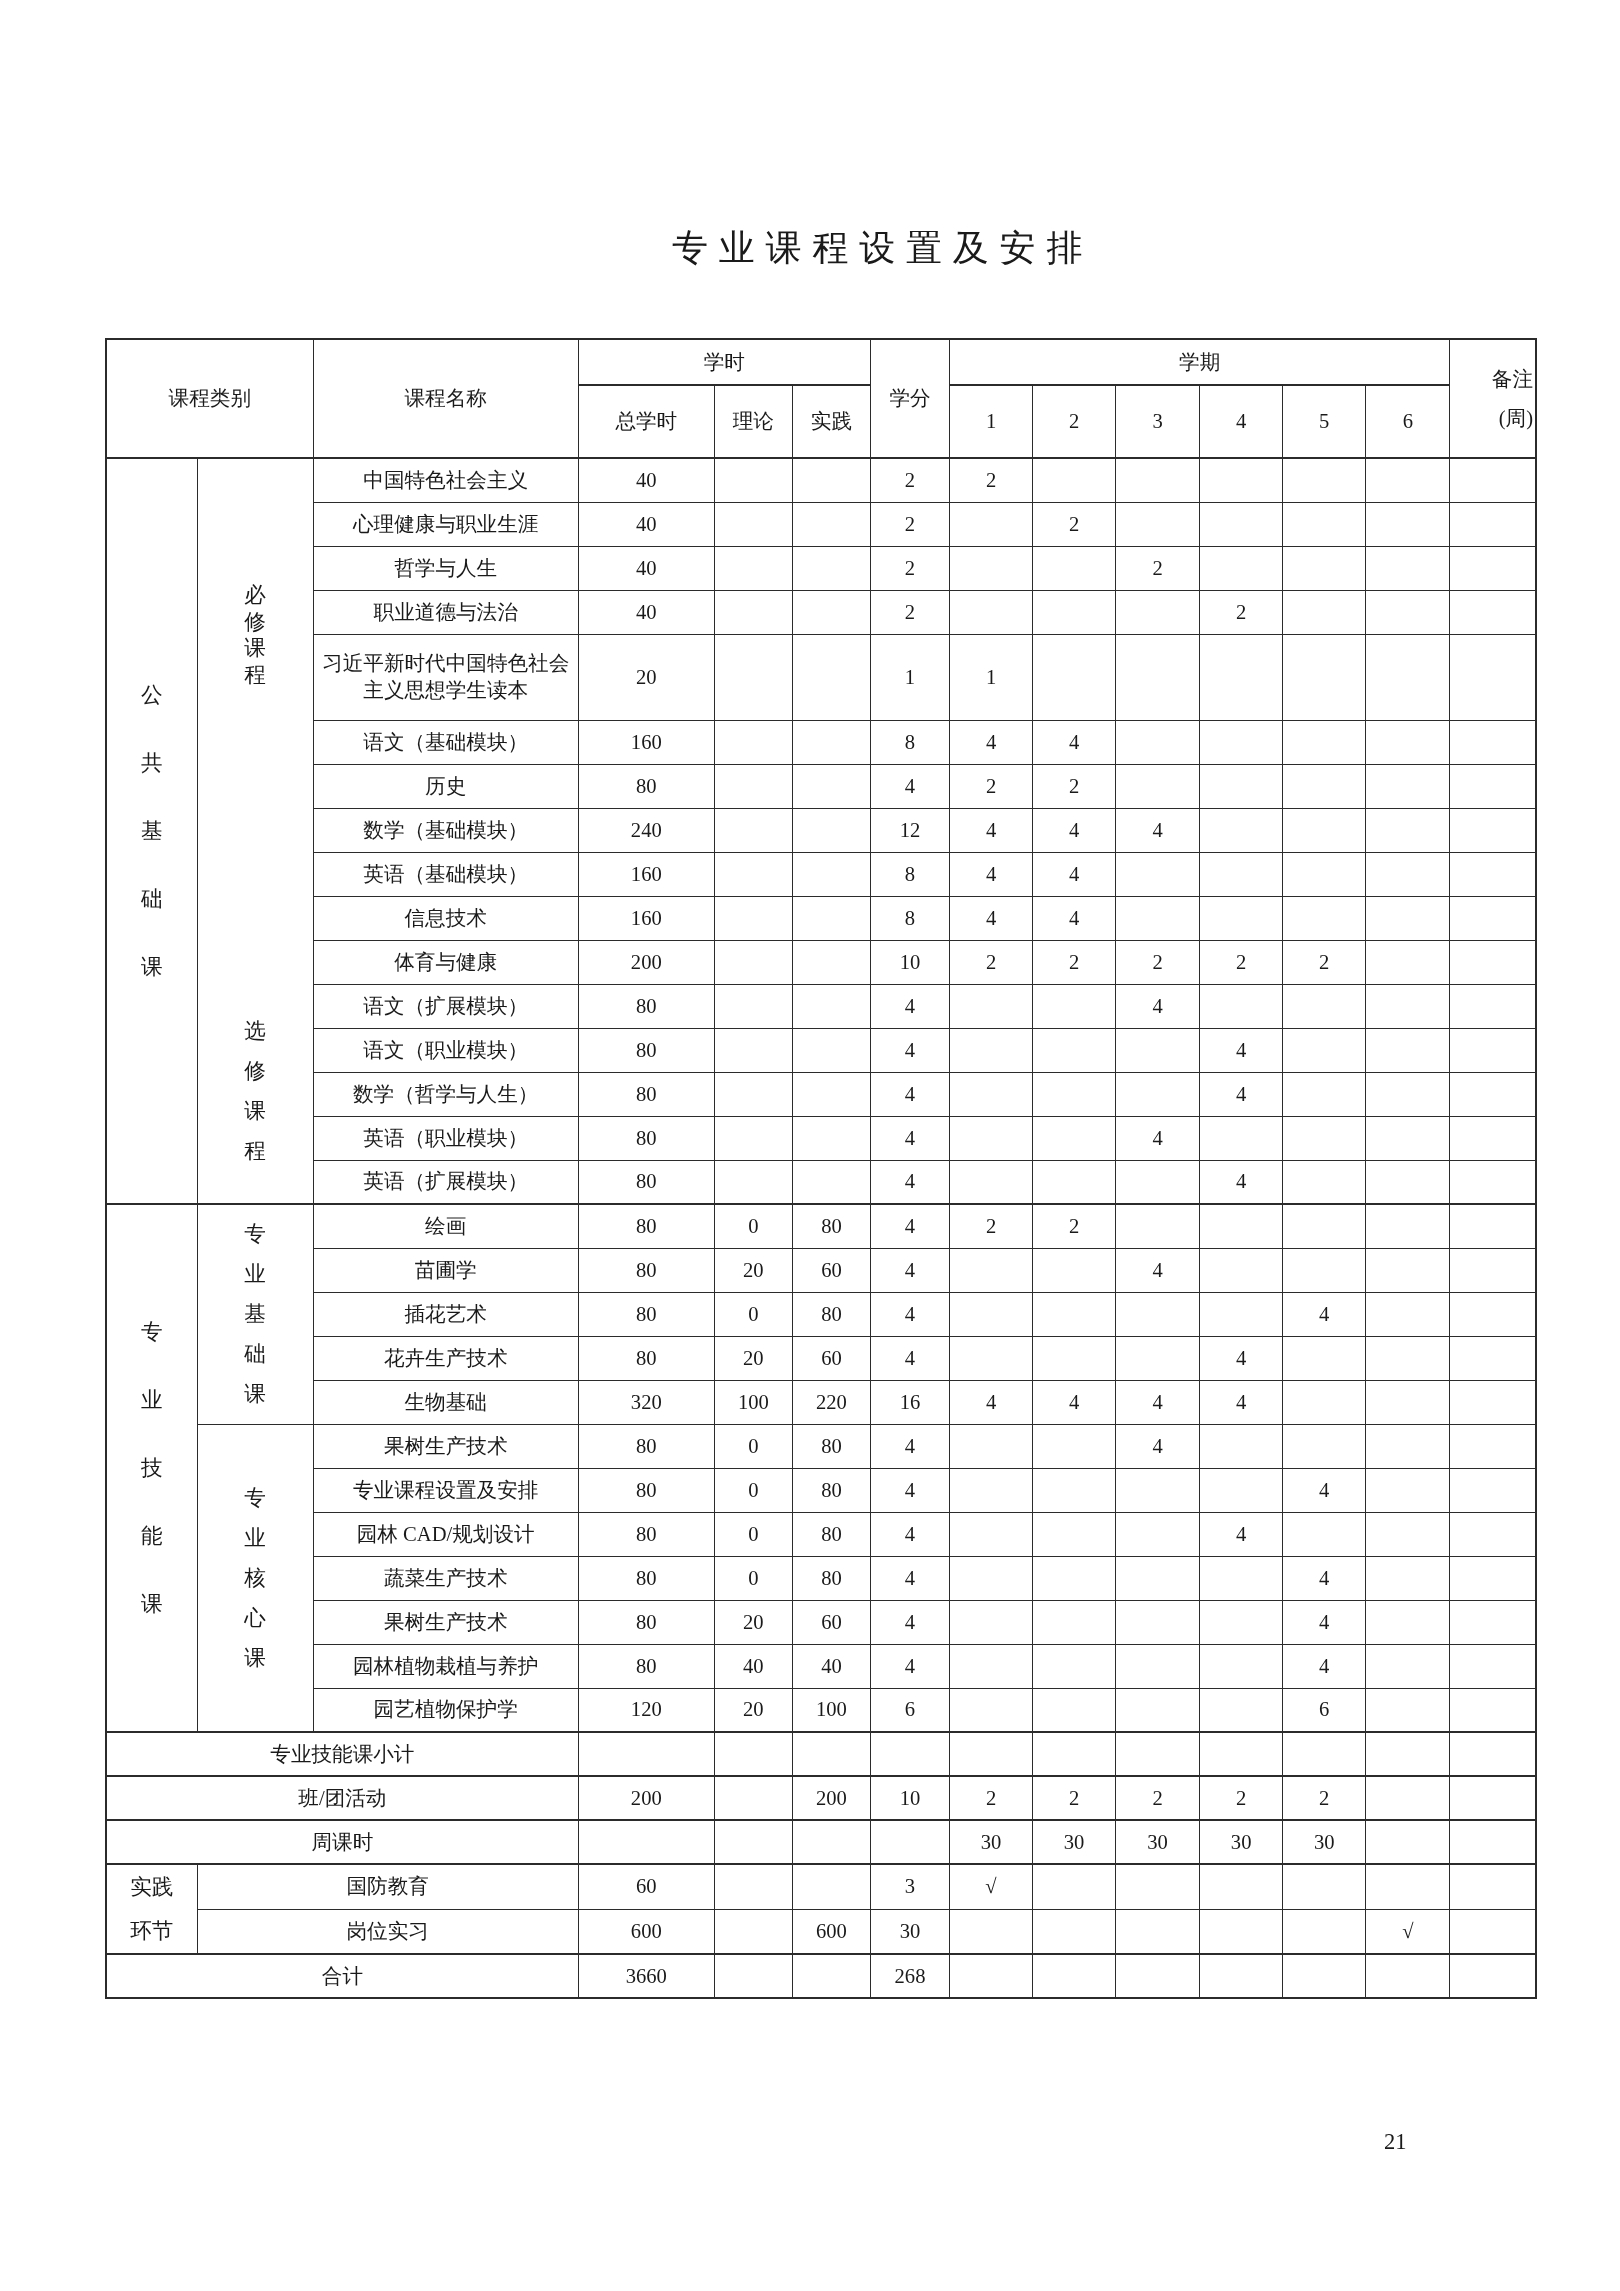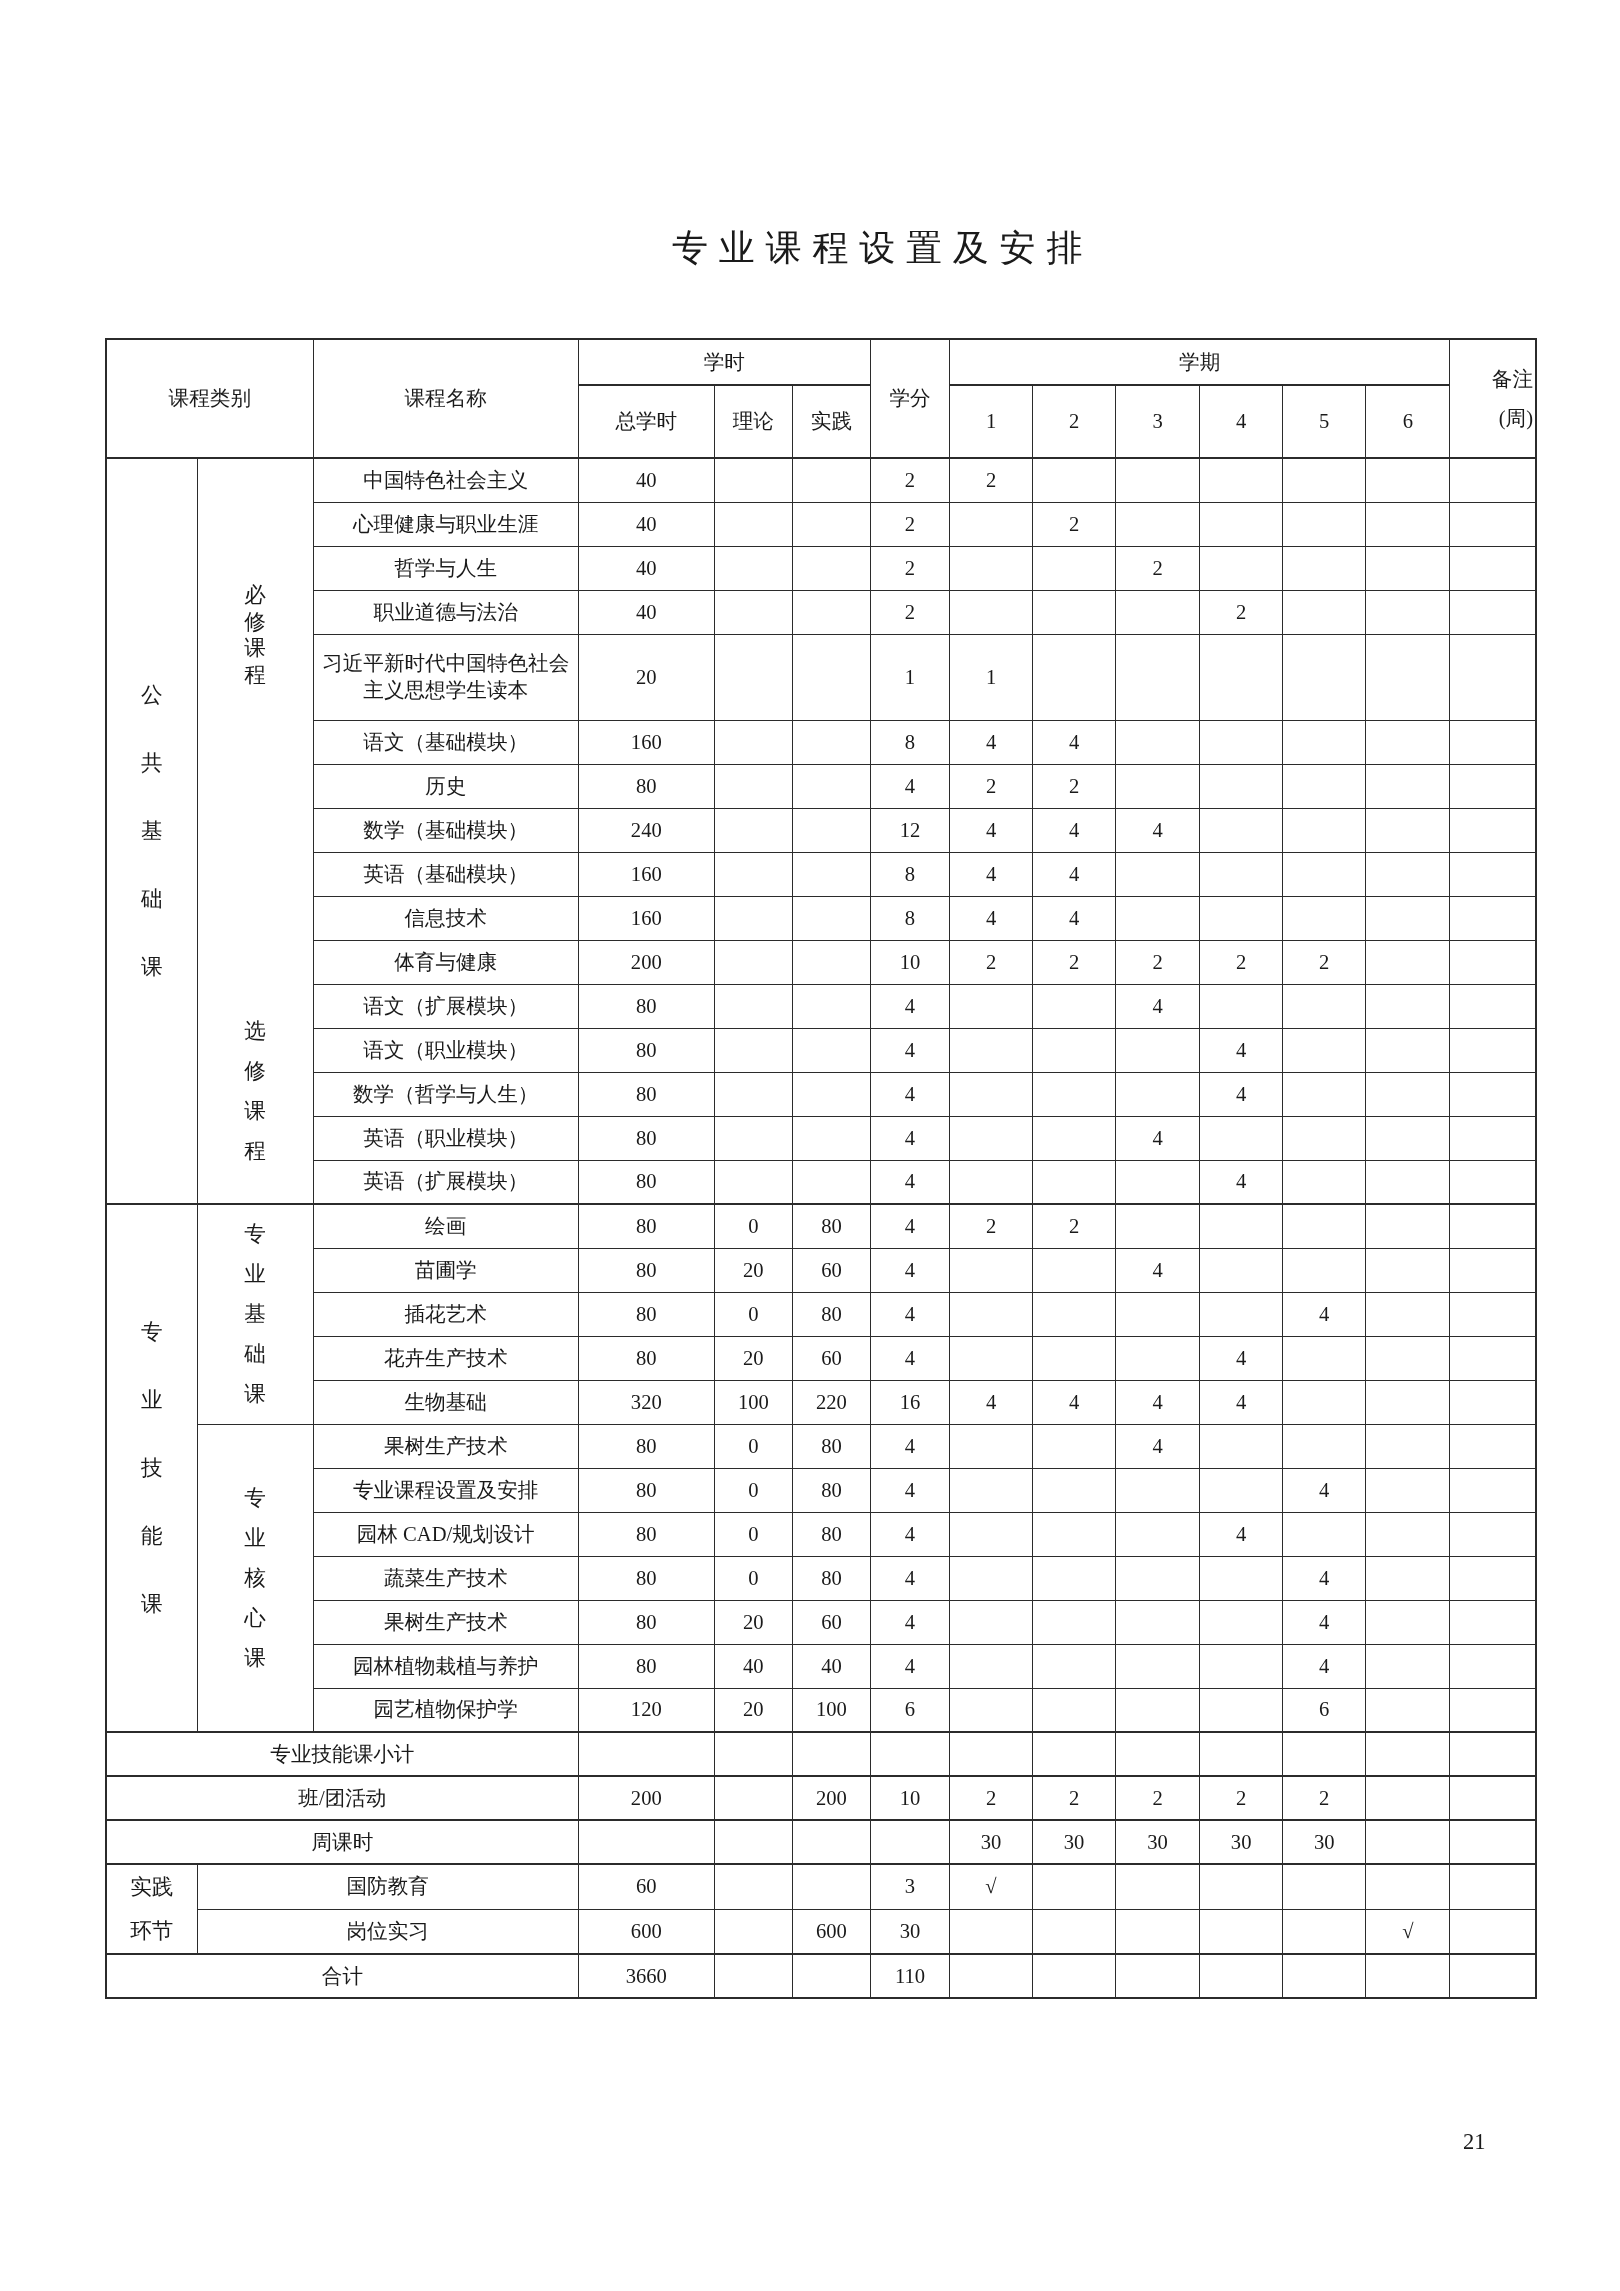--- a/index.html
+++ b/index.html
@@ -24,21 +24,21 @@
   tr.tt > td{border-top-width:2.5px;}
   .hd{font-size:20.6px;}
   .pre{white-space:pre-line;}
   .rem{line-height:39px;text-align:right;}
   .v-big{white-space:pre-line;font-size:21.6px;line-height:68px;}
   .v-sub{white-space:pre-line;font-size:21.6px;line-height:40px;}
   .v-prac{white-space:pre-line;font-size:21.6px;line-height:44px;}
   td.cat2-cell{position:relative;}
   .req-pos{position:absolute;top:123px;left:0;width:100%;white-space:pre-line;font-size:21.6px;line-height:26.5px;}
   .ele-pos{position:absolute;top:552px;left:0;width:100%;white-space:pre-line;font-size:21.6px;line-height:40px;}
-  .page-number{position:absolute;top:2129px;left:1463px;font-size:22.5px;}
+  .page-number{position:absolute;top:2129px;left:1384px;font-size:22.5px;}
 </style>
 </head>
 <body>
 
 <div class="page-title">专业课程设置及安排</div>
 
 <table class="curriculum">
 <colgroup>
 <col style="width:91px">
       <col style="width:116px">
@@ -582,21 +582,21 @@
 <td></td>
 <td></td>
 <td>√</td>
 <td></td>
 </tr>
 <tr class="h45 tt">
 <td colspan="3">合计</td>
 <td>3660</td>
 <td></td>
 <td></td>
-<td>110</td>
+<td>268</td>
 <td></td>
 <td></td>
 <td></td>
 <td></td>
 <td></td>
 <td></td>
 <td></td>
 </tr>
 
 </tbody>

